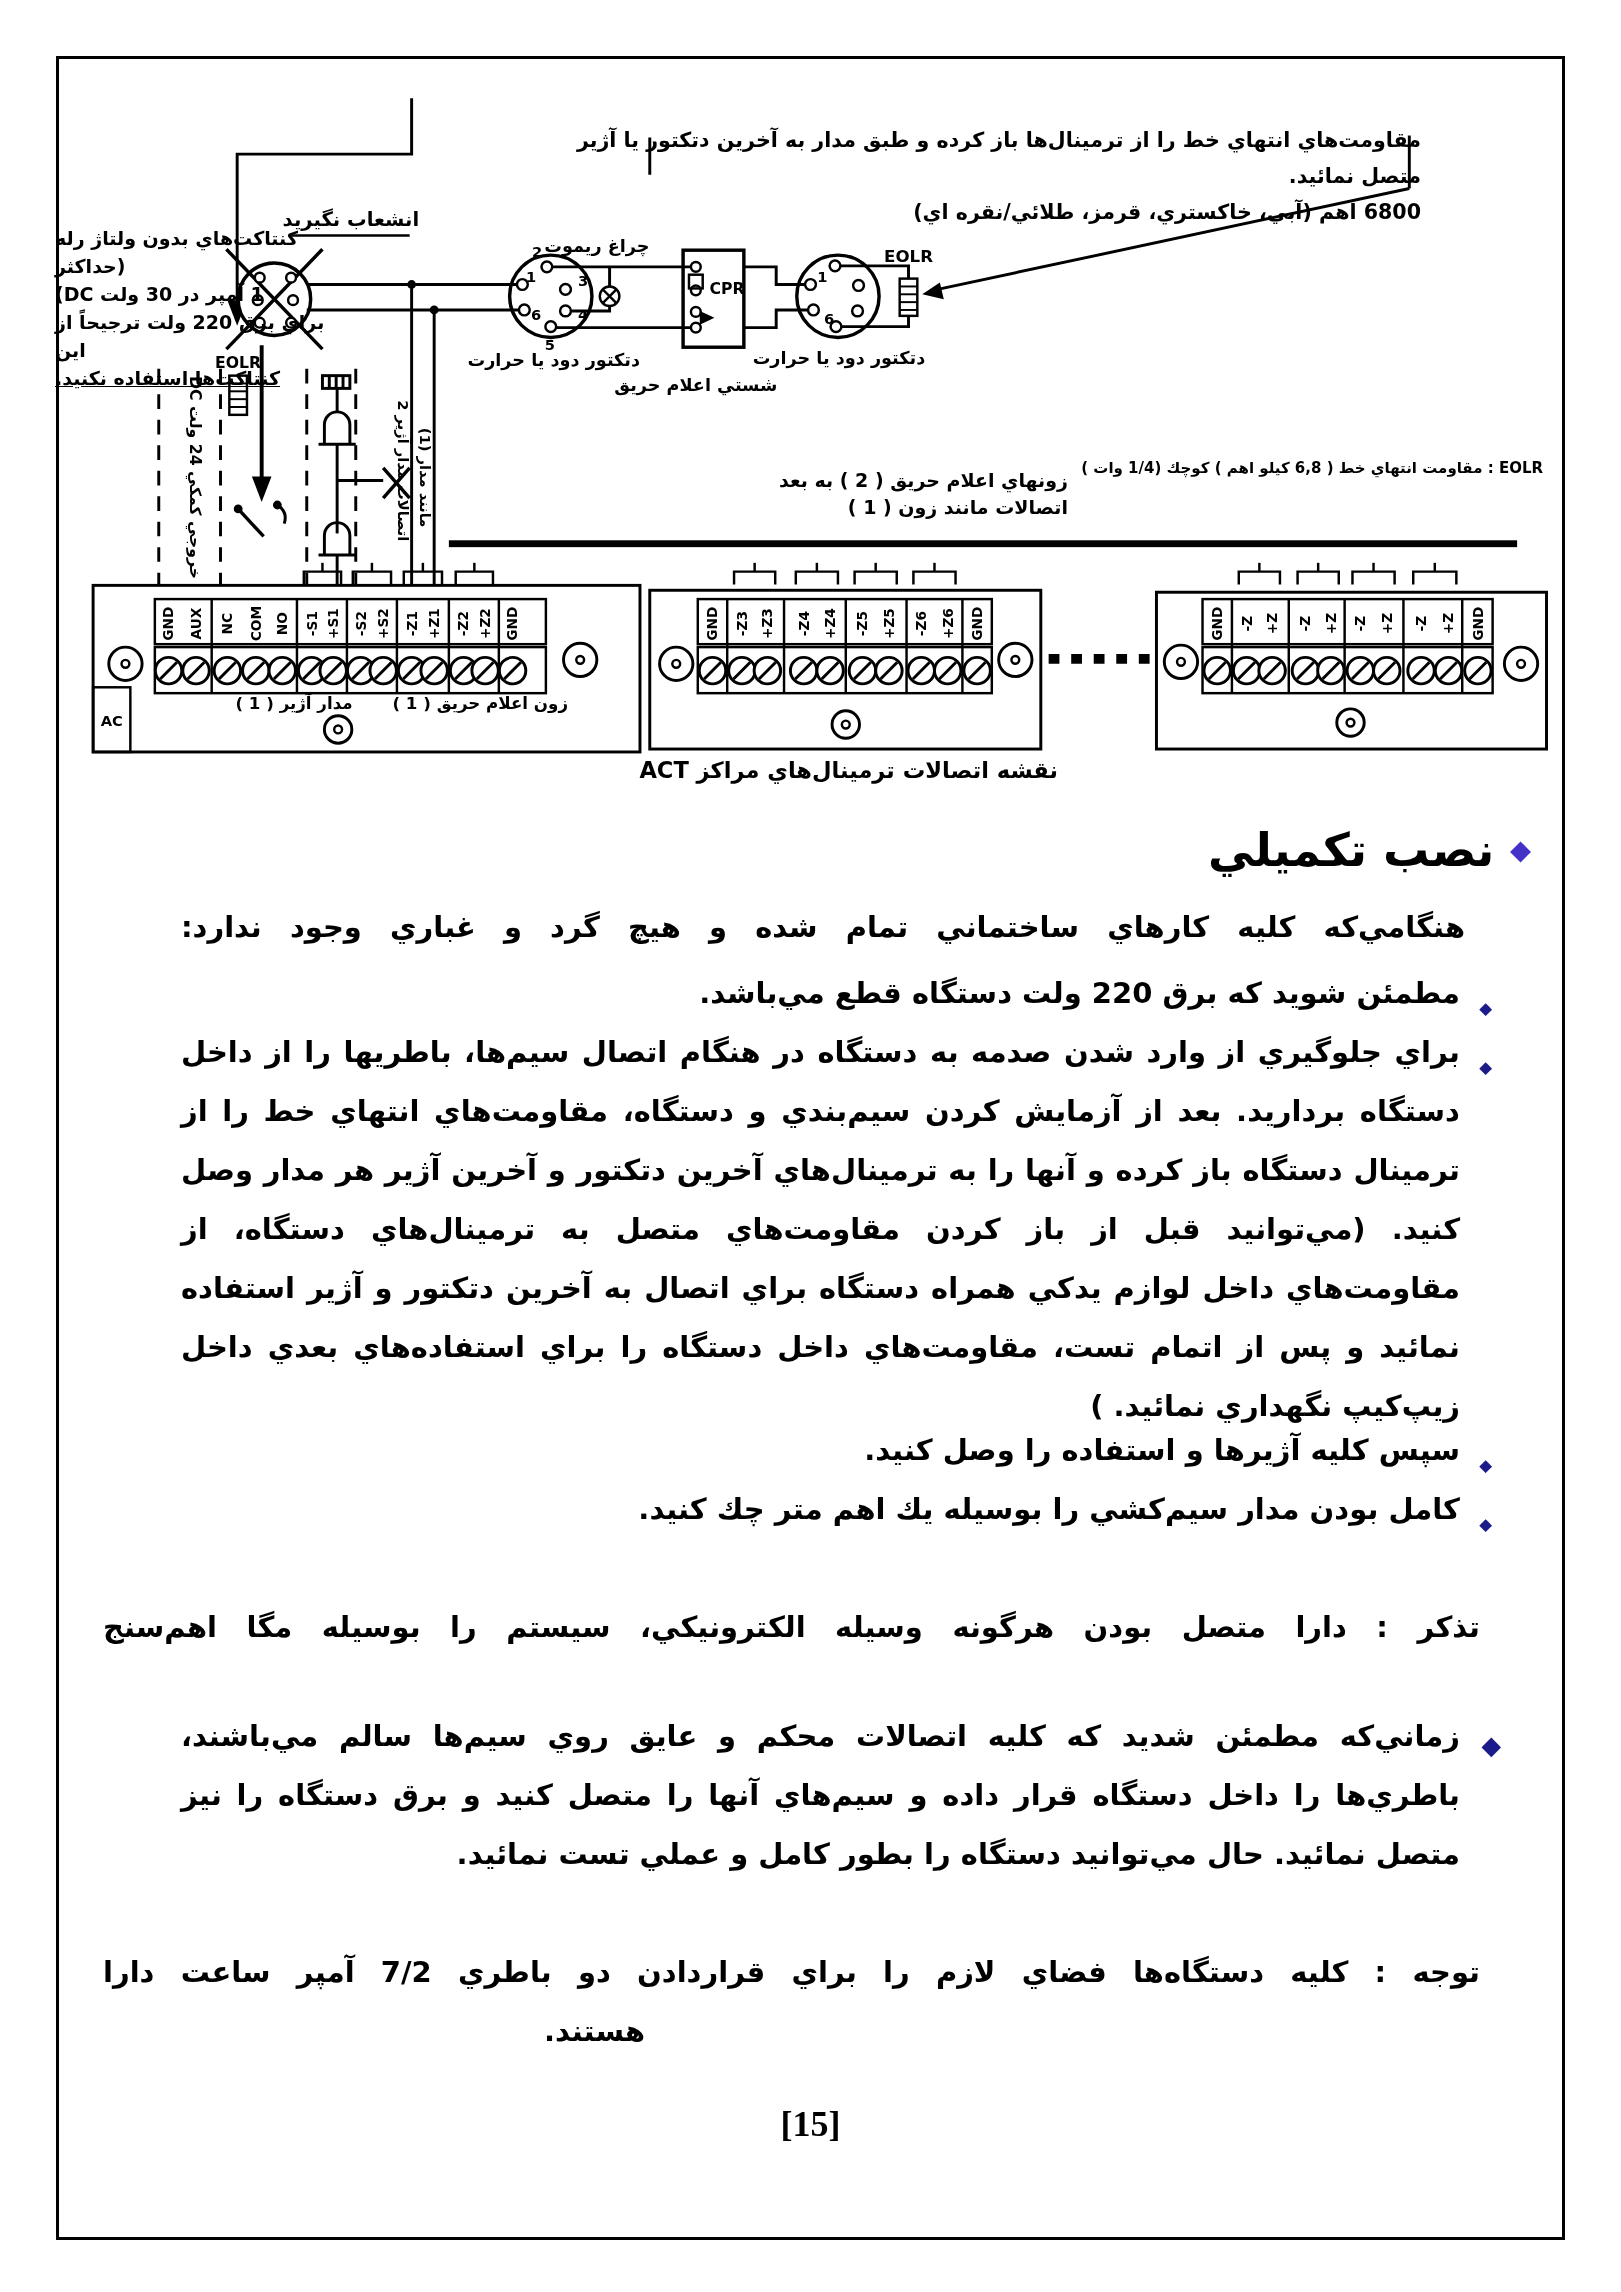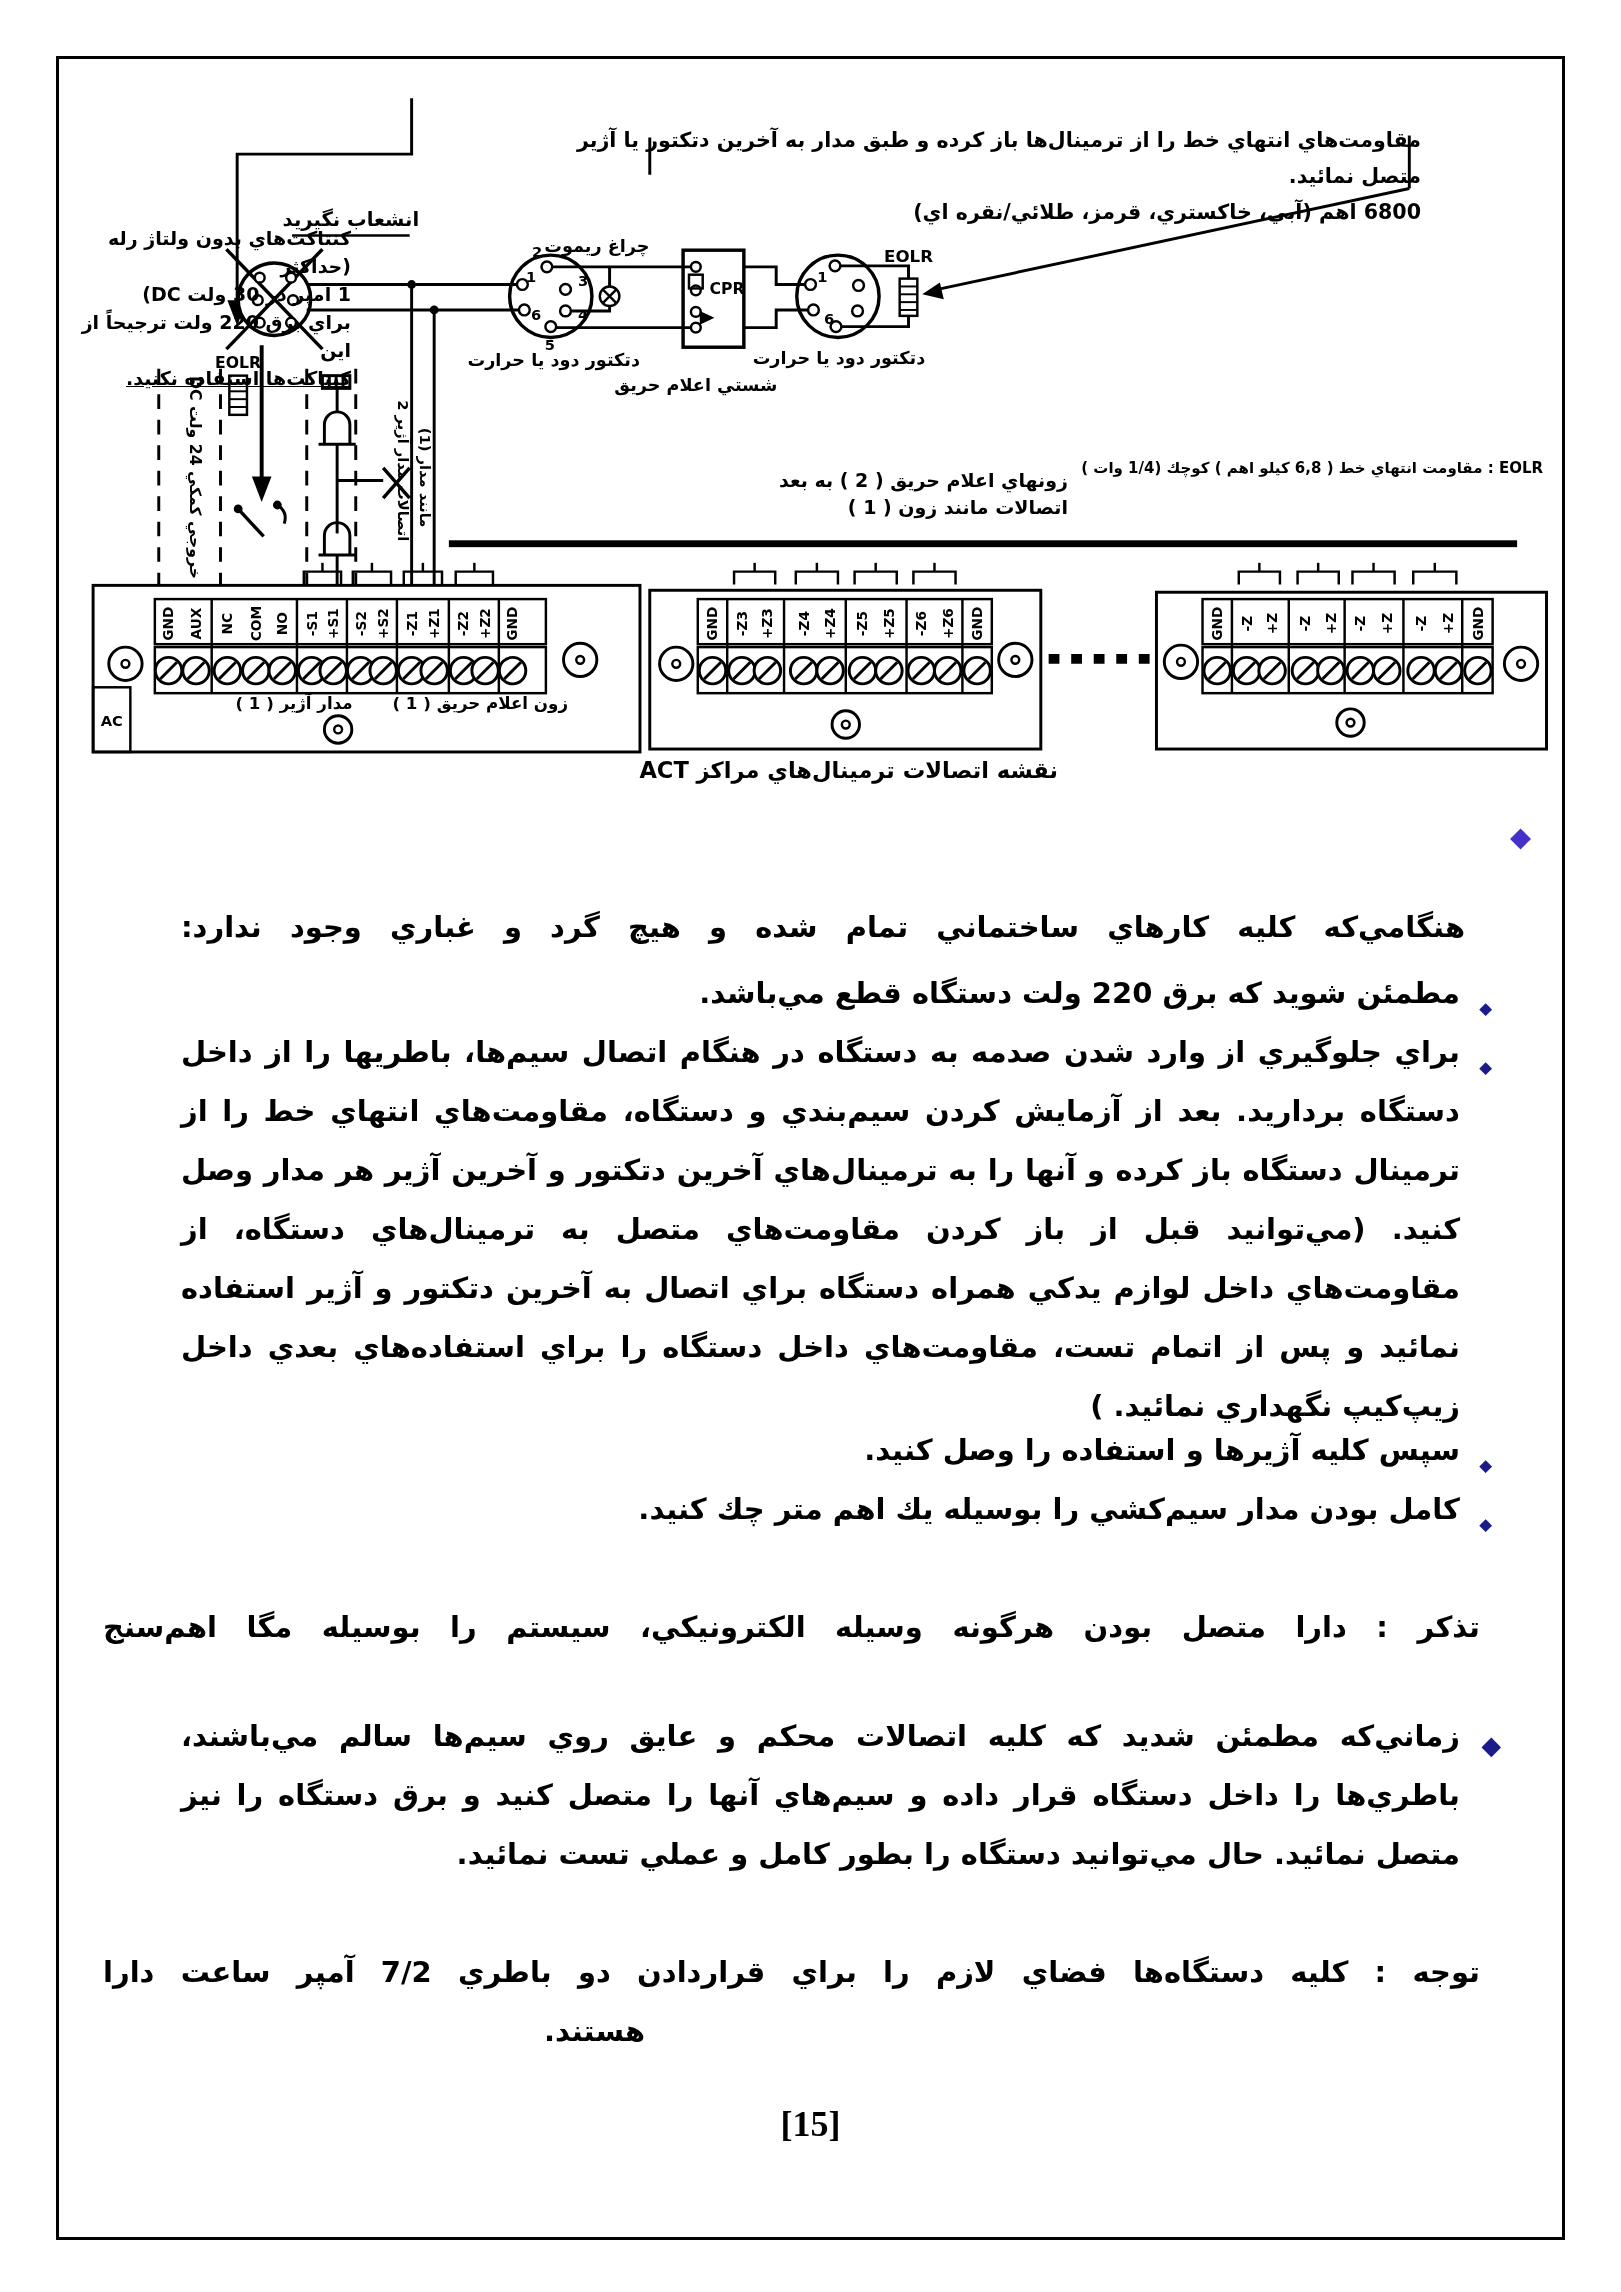--- a/index.html
+++ b/index.html
@@ -4,21 +4,21 @@
 <style>
   *{margin:0;padding:0;box-sizing:border-box}
   body{background:#9a9a9a}
   .page{position:relative;width:1621px;height:2293px;background:#ffffff;overflow:hidden;
         font-family:"DejaVu Sans",sans-serif;color:#000}
   .frame{position:absolute;left:56px;top:56px;width:1509px;height:2184px;border:3.9px solid #000}
   svg.diagram{position:absolute;left:0;top:0}
   svg text{font-family:"DejaVu Sans",sans-serif;fill:#000;font-weight:bold}
   .dnote{position:absolute;font-weight:bold;direction:rtl}
   .top-note{top:122px;left:534px;width:887px;text-align:right;font-size:20.6px;line-height:36px}
-  .relay-note{top:224px;left:55px;width:296px;text-align:right;font-size:19px;line-height:28px}
+  .relay-note{top:224px;left:55px;width:296px;text-align:left;font-size:19px;line-height:28px}
   .relay-note .u{text-decoration:underline}
   .eolr-note{top:459px;right:78px;font-size:15px}
   .zones-note{top:467px;left:676px;width:392px;text-align:right;font-size:19px;line-height:26.5px}
   .heading{position:absolute;top:823px;right:90px;direction:rtl;display:flex;align-items:center;gap:15.7px;
            font-size:46px;font-weight:bold}
   .heading .dia{color:#4331c8;font-size:27.4px;line-height:1}
   .para{position:absolute;direction:rtl;font-weight:bold;font-size:29px;line-height:59px;text-align:justify}
   .intro{left:181px;right:156px;top:898px;text-align:right;text-align-last:justify}
   .bpara{left:181px;right:161px}
   .npara{left:103px;right:141px}
@@ -373,20 +373,21 @@
     <div class="u">كنتاكت‌ها استفاده نكنيد.</div>
   </div>
   <div class="dnote eolr-note">EOLR : مقاومت انتهاي خط ( 6,8 كيلو اهم ) كوچك (1/4 وات )</div>
   <div class="dnote zones-note">
     <div>زونهاي اعلام حريق ( 2 ) به بعد</div>
     <div>اتصالات مانند زون ( 1 )</div>
   </div>
 
   <div class="heading">
     <span class="dia">◆</span>
+    <span>نصب تكميلي</span>
   </div>
 
   <div class="para intro">هنگامي‌كه كليه كارهاي ساختماني تمام شده و هيچ گرد و غباري وجود ندارد:</div>
 
   <div class="para bpara" style="top:964px">
     <span class="mark">◆</span>
     <span>مطمئن شويد كه برق 220 ولت دستگاه قطع مي‌باشد.</span>
   </div>
 
   <div class="para bpara" style="top:1023px">

